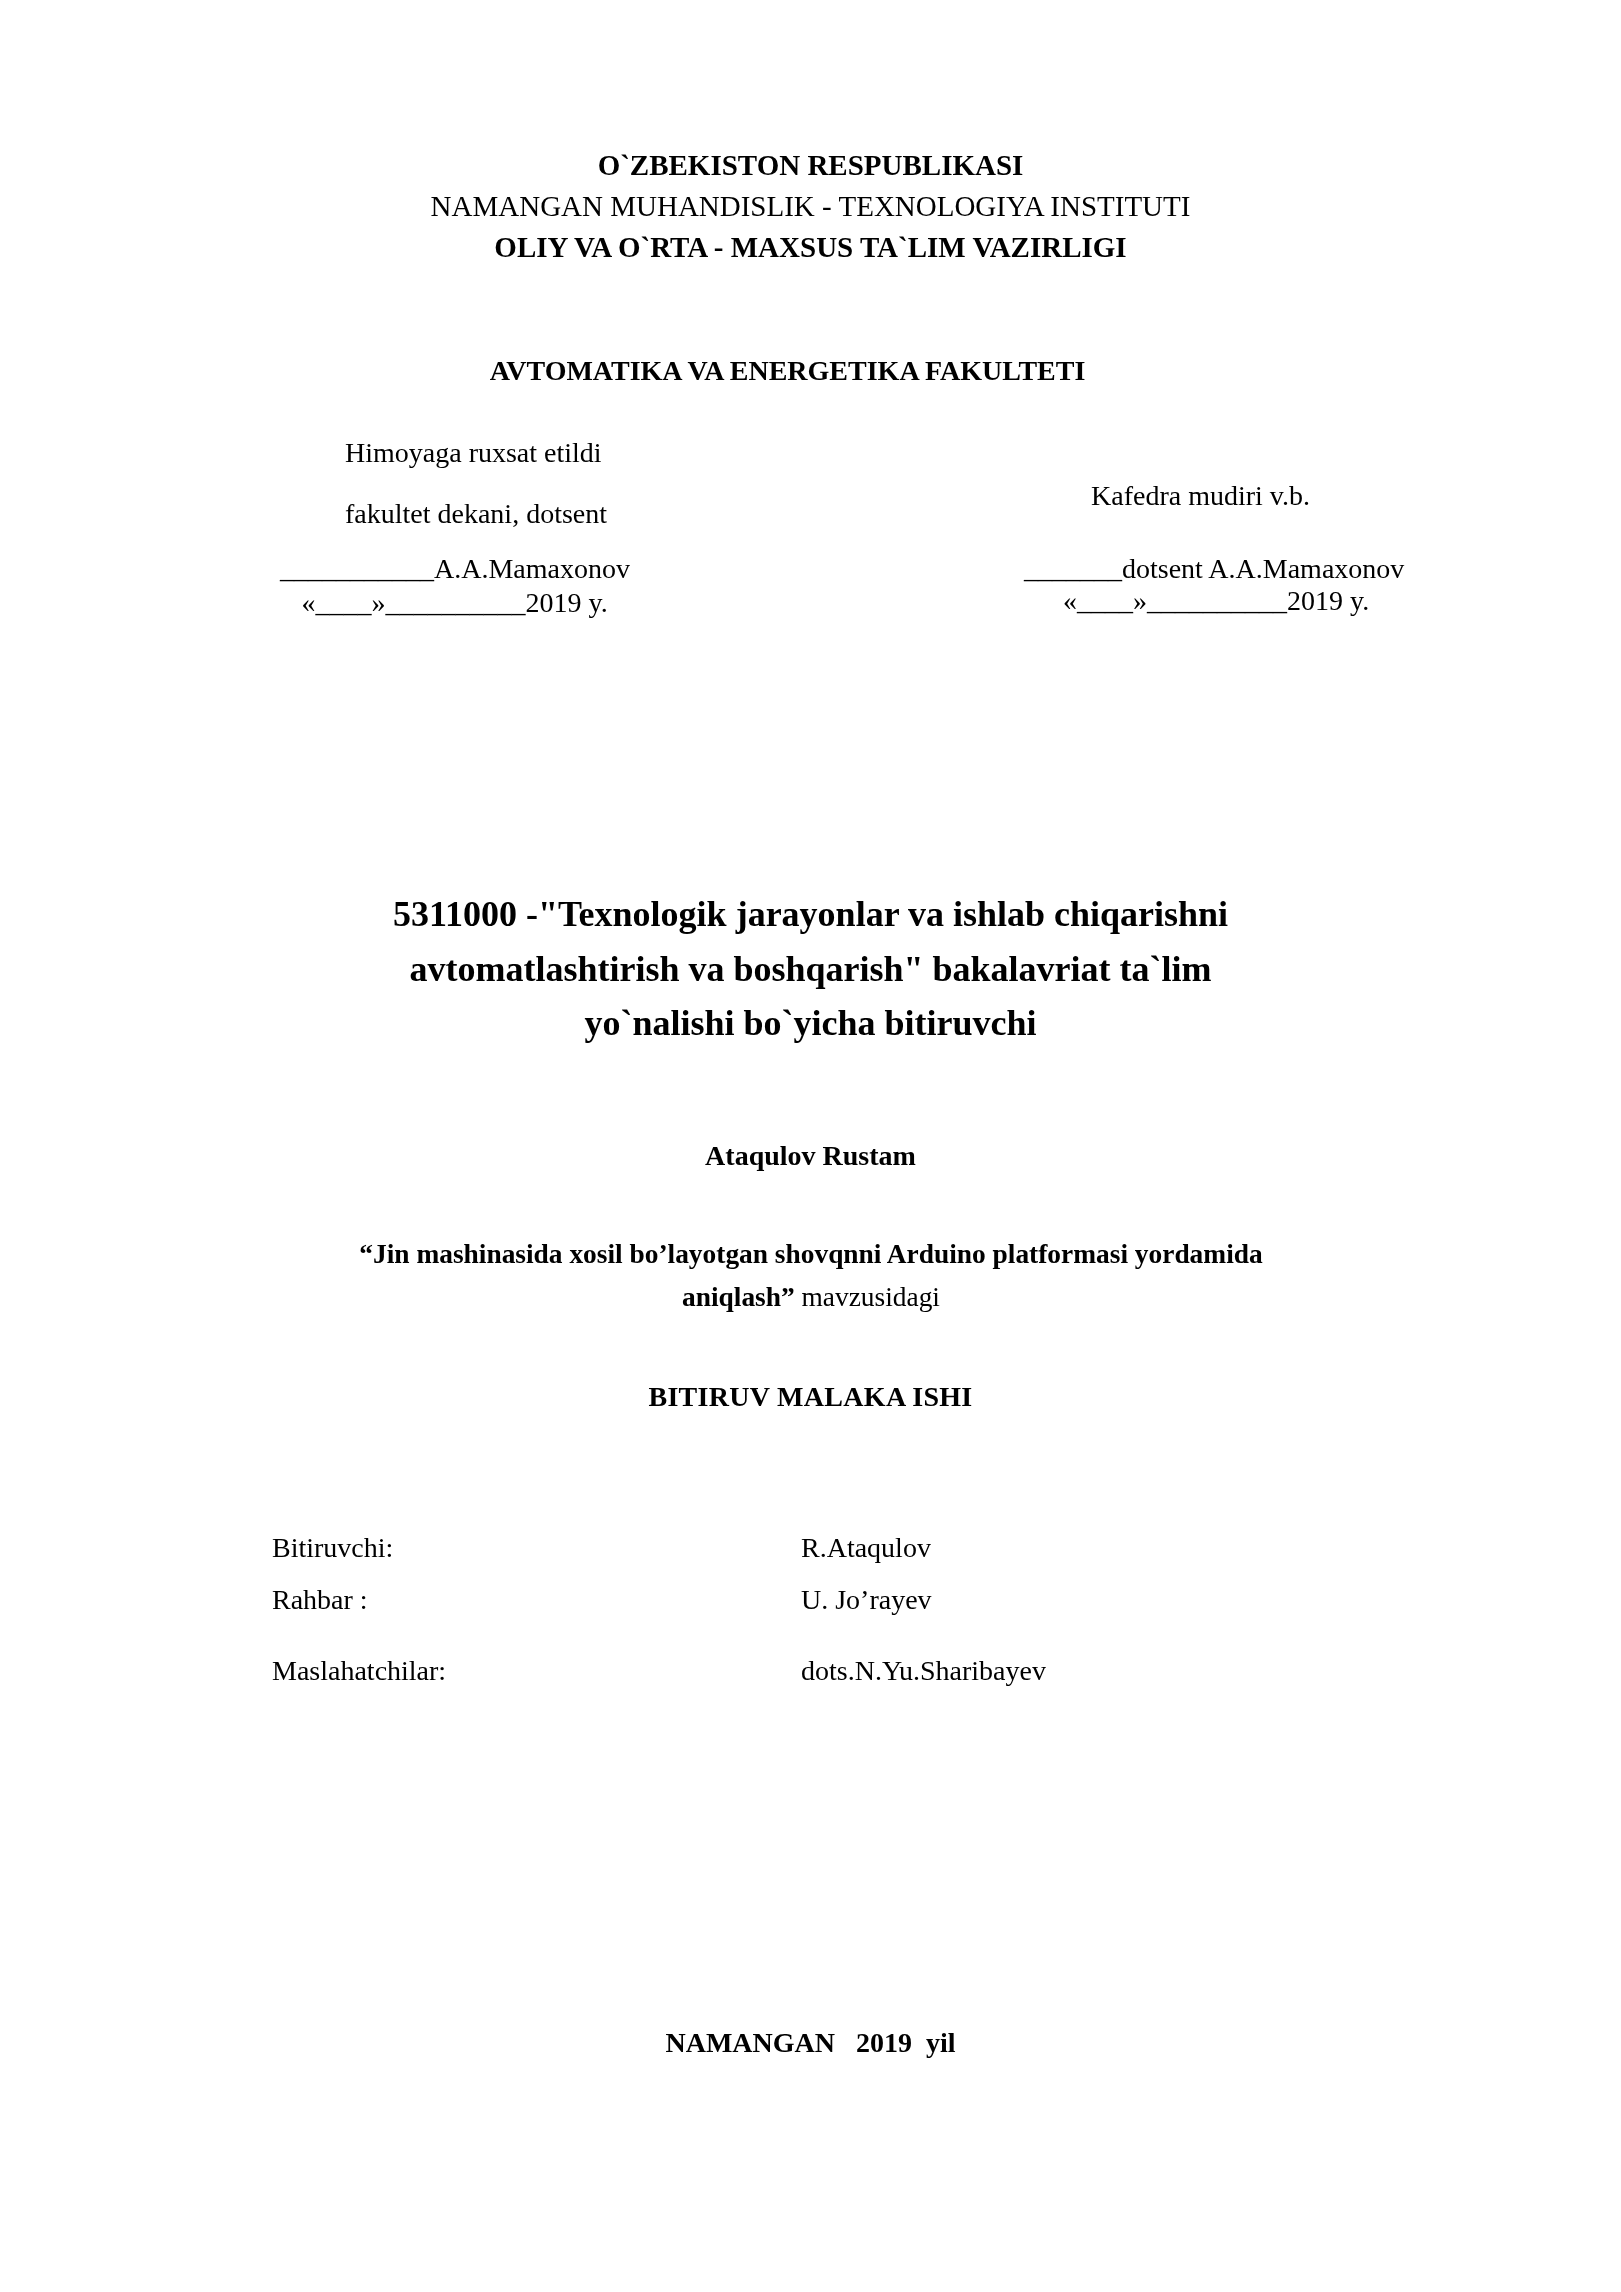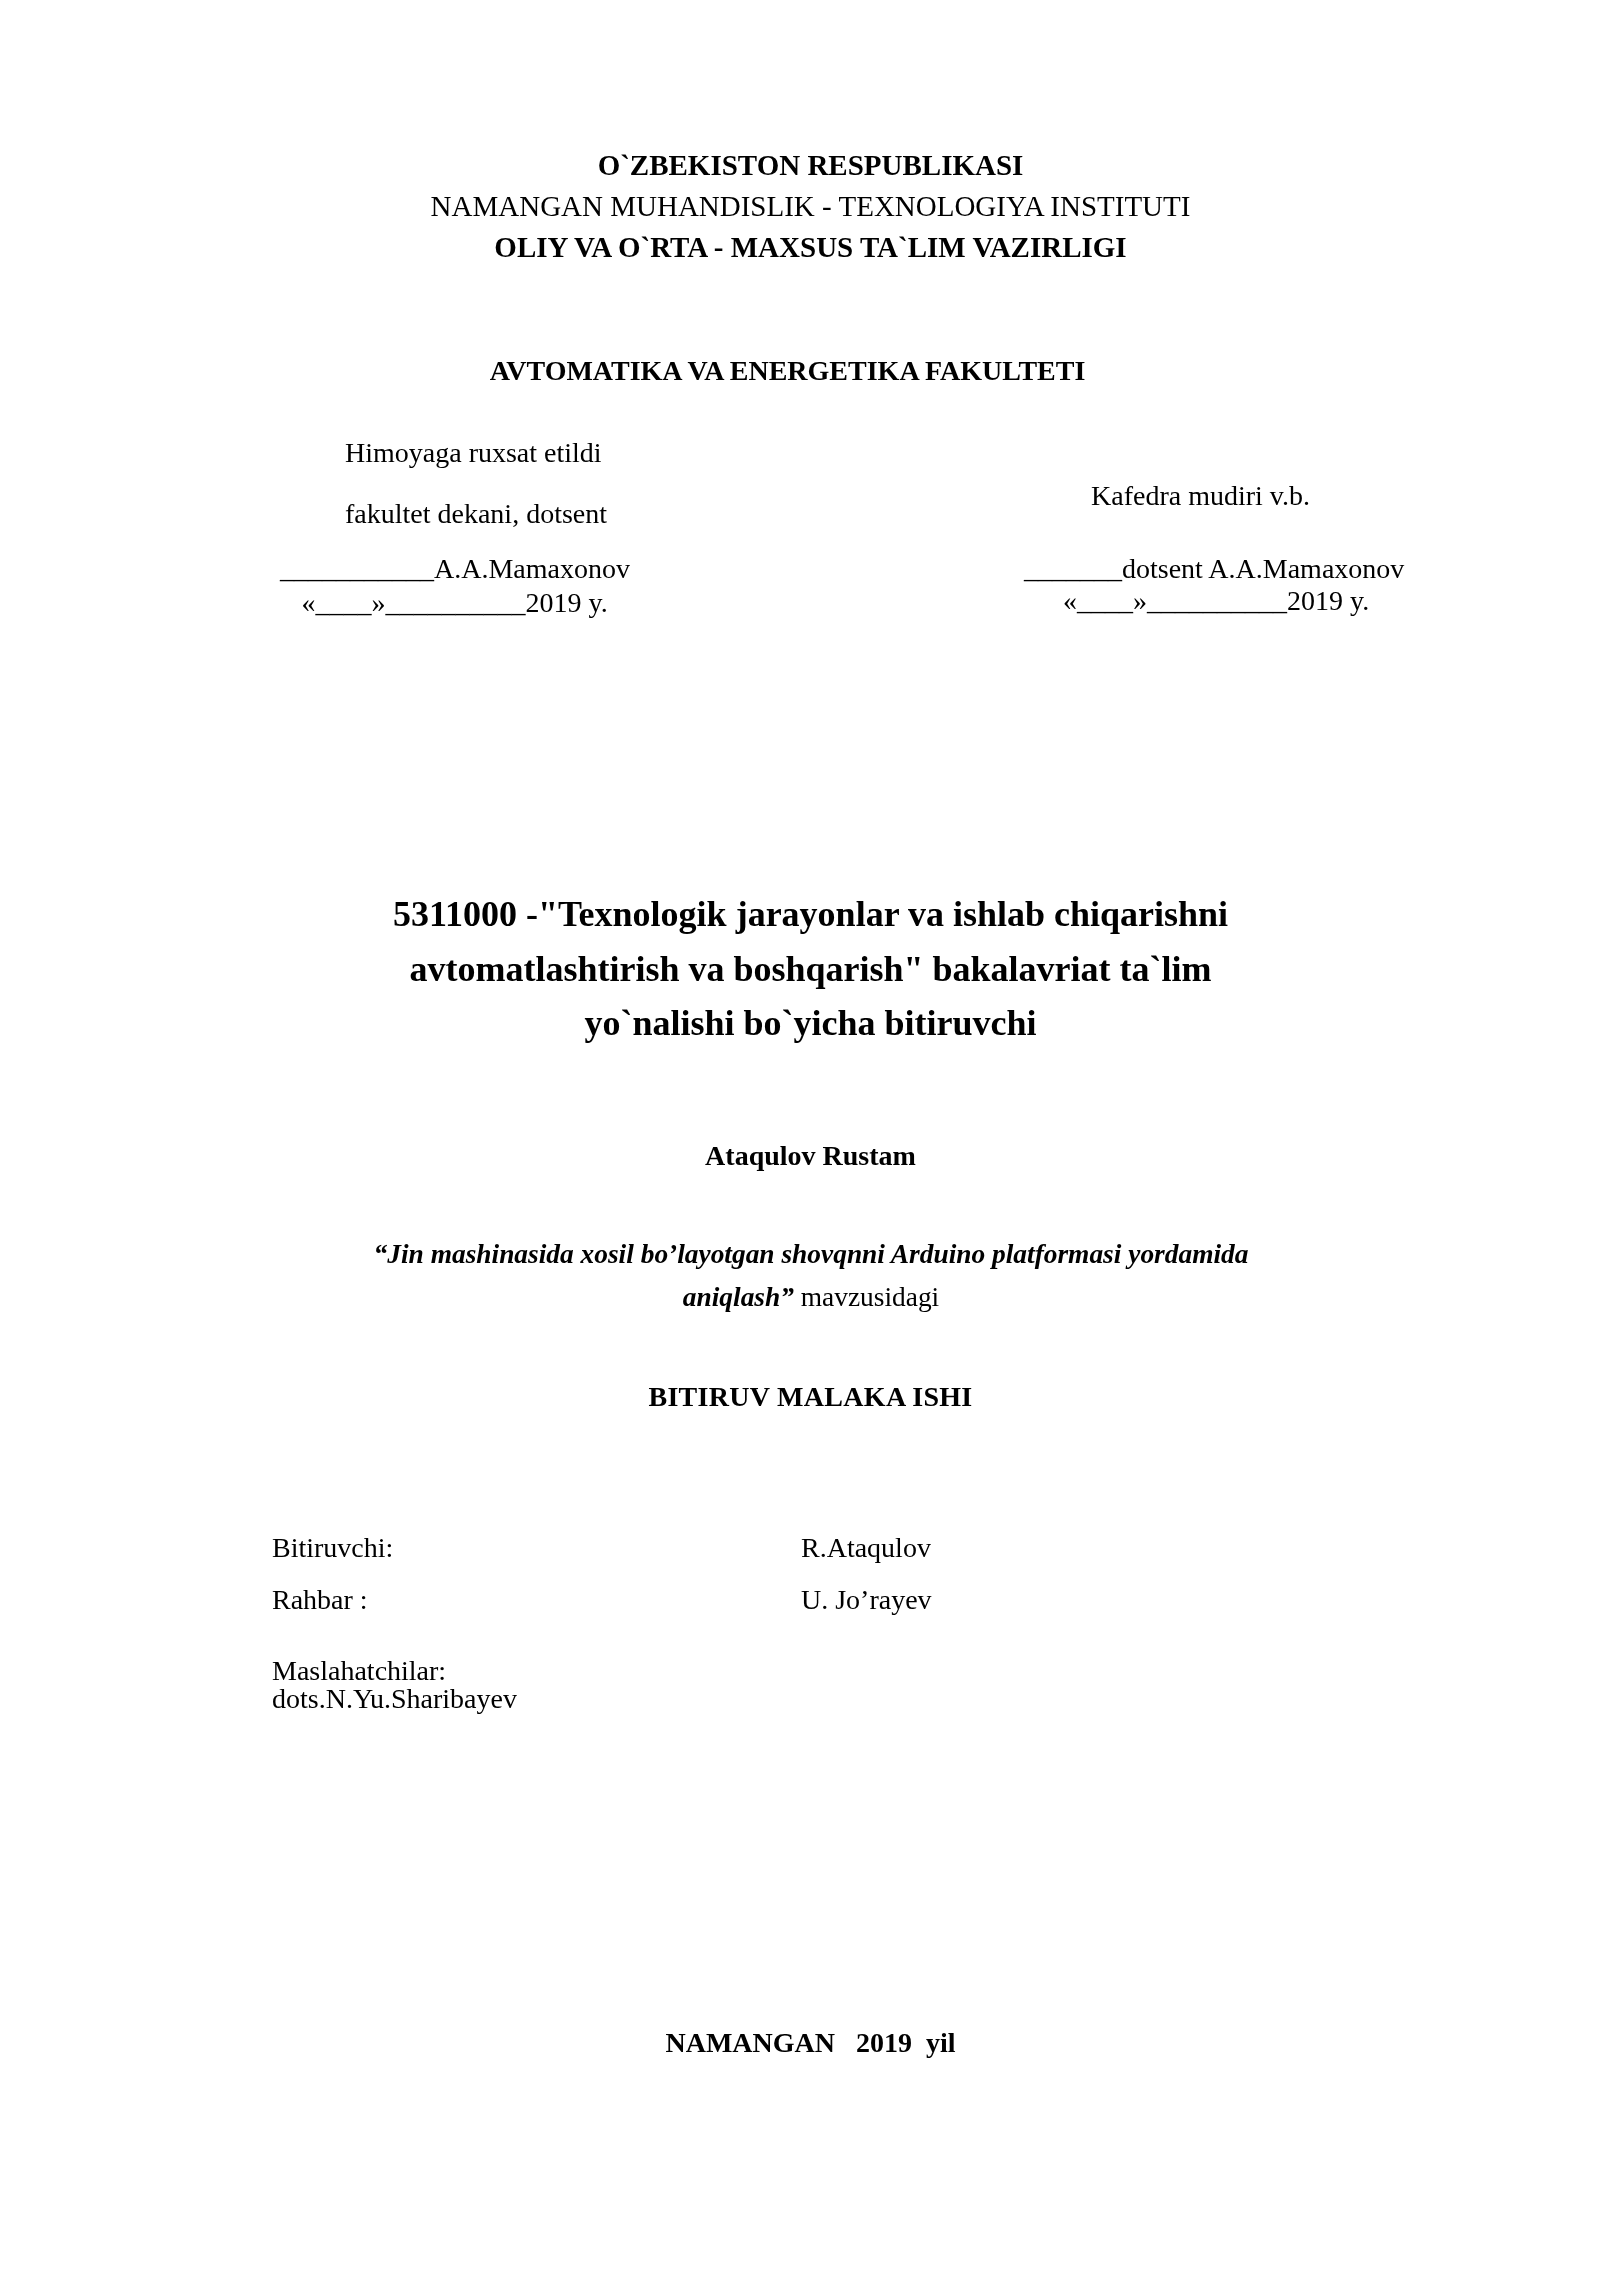--- a/index.html
+++ b/index.html
@@ -15,21 +15,21 @@
     position: relative;
     overflow: hidden;
   }
 
   .page {
     position: relative;
     width: 1621px;
     height: 2293px;
     box-sizing: border-box;
   }
-  .bold  { font-weight: bold; font-style: italic; }
+  .bold  { font-weight: bold; }
   .reg   { font-weight: normal; }
 
   
   .masthead {
     position: absolute;
     left: 0;
     top: 145px;
     width: 1621px;
   }
   .masthead .line {
@@ -136,21 +136,21 @@
     width: 1078px;
     font-size: 28px;
   }
   .people .row {
     display: flex;
     align-items: baseline;
     line-height: 1.0;
     justify-content: space-between;
   }
   .people .row + .row { margin-top: 23.5px; }
-  .people .row.gap    { margin-top: 43px; flex-direction: column; }
+  .people .row.gap    { margin-top: 43px; }
   .people .role  { width: 490px; }
   .people .name  { width: 549px; }
   .people .name.indent { padding-left: 12.7px; }
 
   
   .footer {
     position: absolute;
     left: 0;
     top: 2027px;
     width: 1621px;

